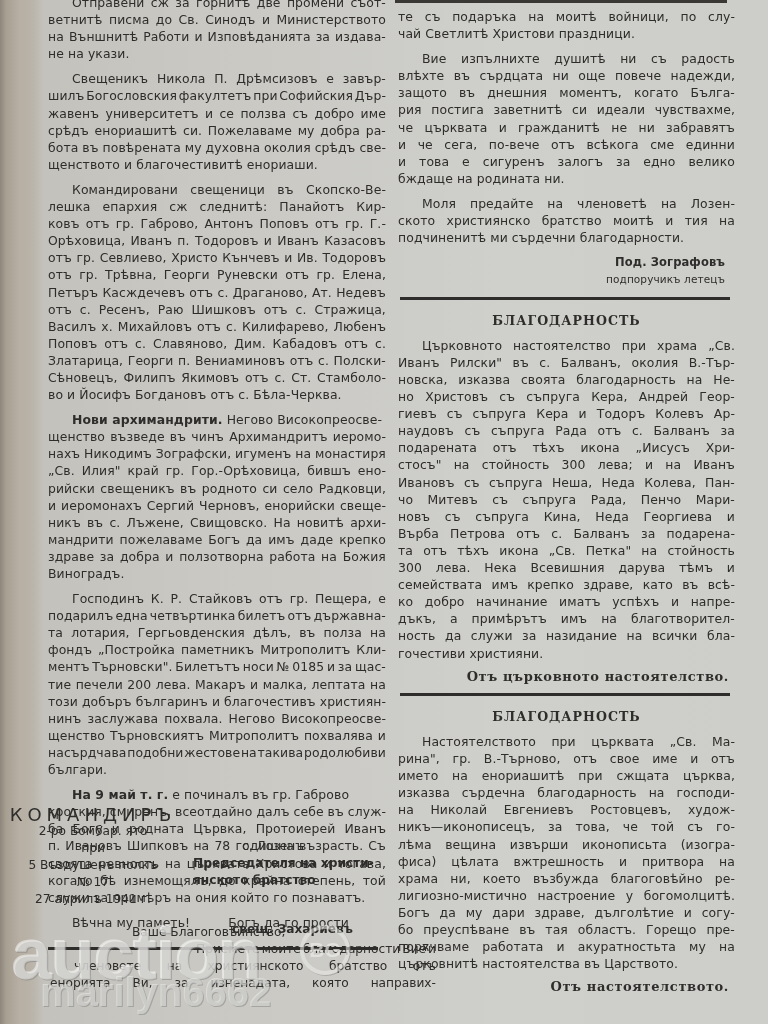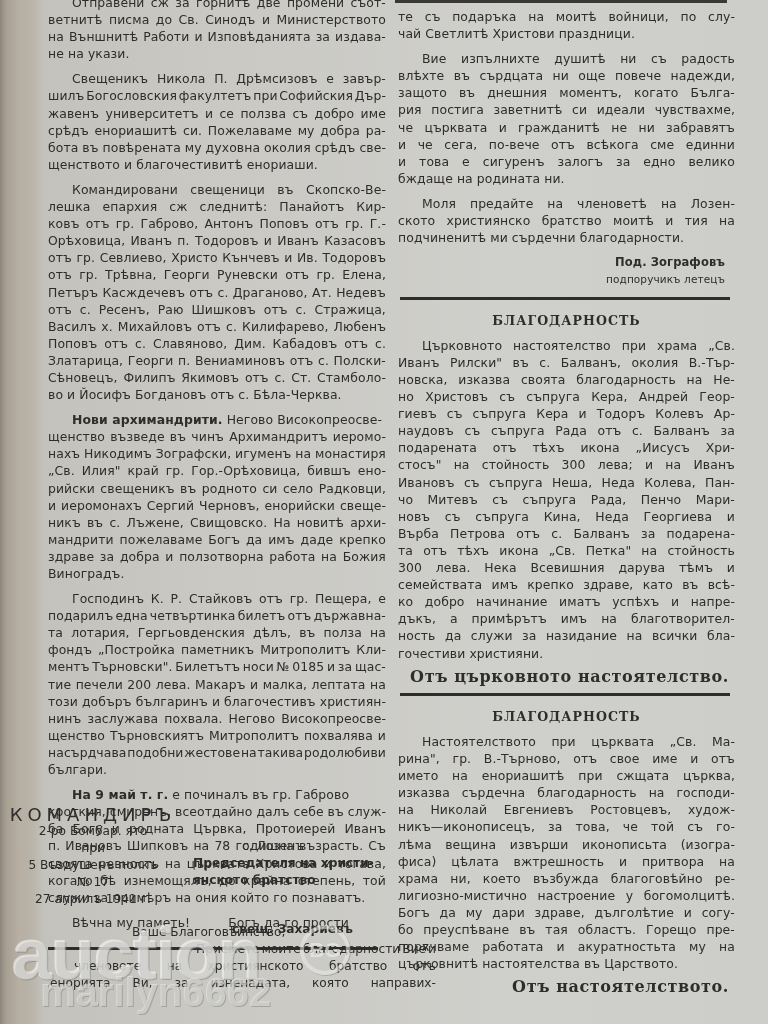--- a/index.html
+++ b/index.html
@@ -37,21 +37,21 @@
   .rule {
     height: 3px; background: #2f2d2b; margin: 8px 0 8px 2px; width: 330px;
   }
   .rule.left { width: 330px; margin: 6px 0 6px 0; }
   .heading {
     text-align: center; font-family: "DejaVu Serif", serif; font-weight: bold;
     letter-spacing: 1px; font-size: 12.6px; margin: 12px 0 8px 0;
   }
   .sig { text-align: right; padding-right: 10px; font-weight: bold; font-size: 11.5px; }
   .sig-sub { text-align: right; padding-right: 10px; font-size: 10.5px; margin-bottom: 6px; }
-  .sign-line { text-align: right; padding-right: 6px; font-weight: bold; font-family: "DejaVu Serif", serif; letter-spacing: 0.6px; font-size: 16px; margin: 6px 0 2px 0; }
+  .sign-line { text-align: right; padding-right: 6px; font-weight: bold; font-family: "DejaVu Serif", serif; letter-spacing: 0.6px; font-size: 13px; margin: 6px 0 2px 0; }
   .memorial { display: flex; padding-left: 24px; gap: 38px; margin-top: 4px; }
   .cmd-block { position: absolute; left: 8px; top: 806px; width: 380px; height: 110px; font-size: 12.2px; line-height: 17px; }
   .cmd-left { position: absolute; left: 0; top: 0; width: 170px; text-align: center; }
   .cmd-left .title { letter-spacing: 5px; font-size: 18px; }
   .cmd-right { position: absolute; left: 185px; top: 0; width: 190px; }
   .cmd-right .center { text-align: center; padding-right: 30px; margin-top: 32px; }
   .letter { position: absolute; left: 0; top: 924px; width: 390px; font-size: 12.2px; line-height: 17px; margin-left: 46px; }
   .watermark {
     position: absolute; left: 0; top: 905px; width: 390px; height: 119px; pointer-events: none;
   }

